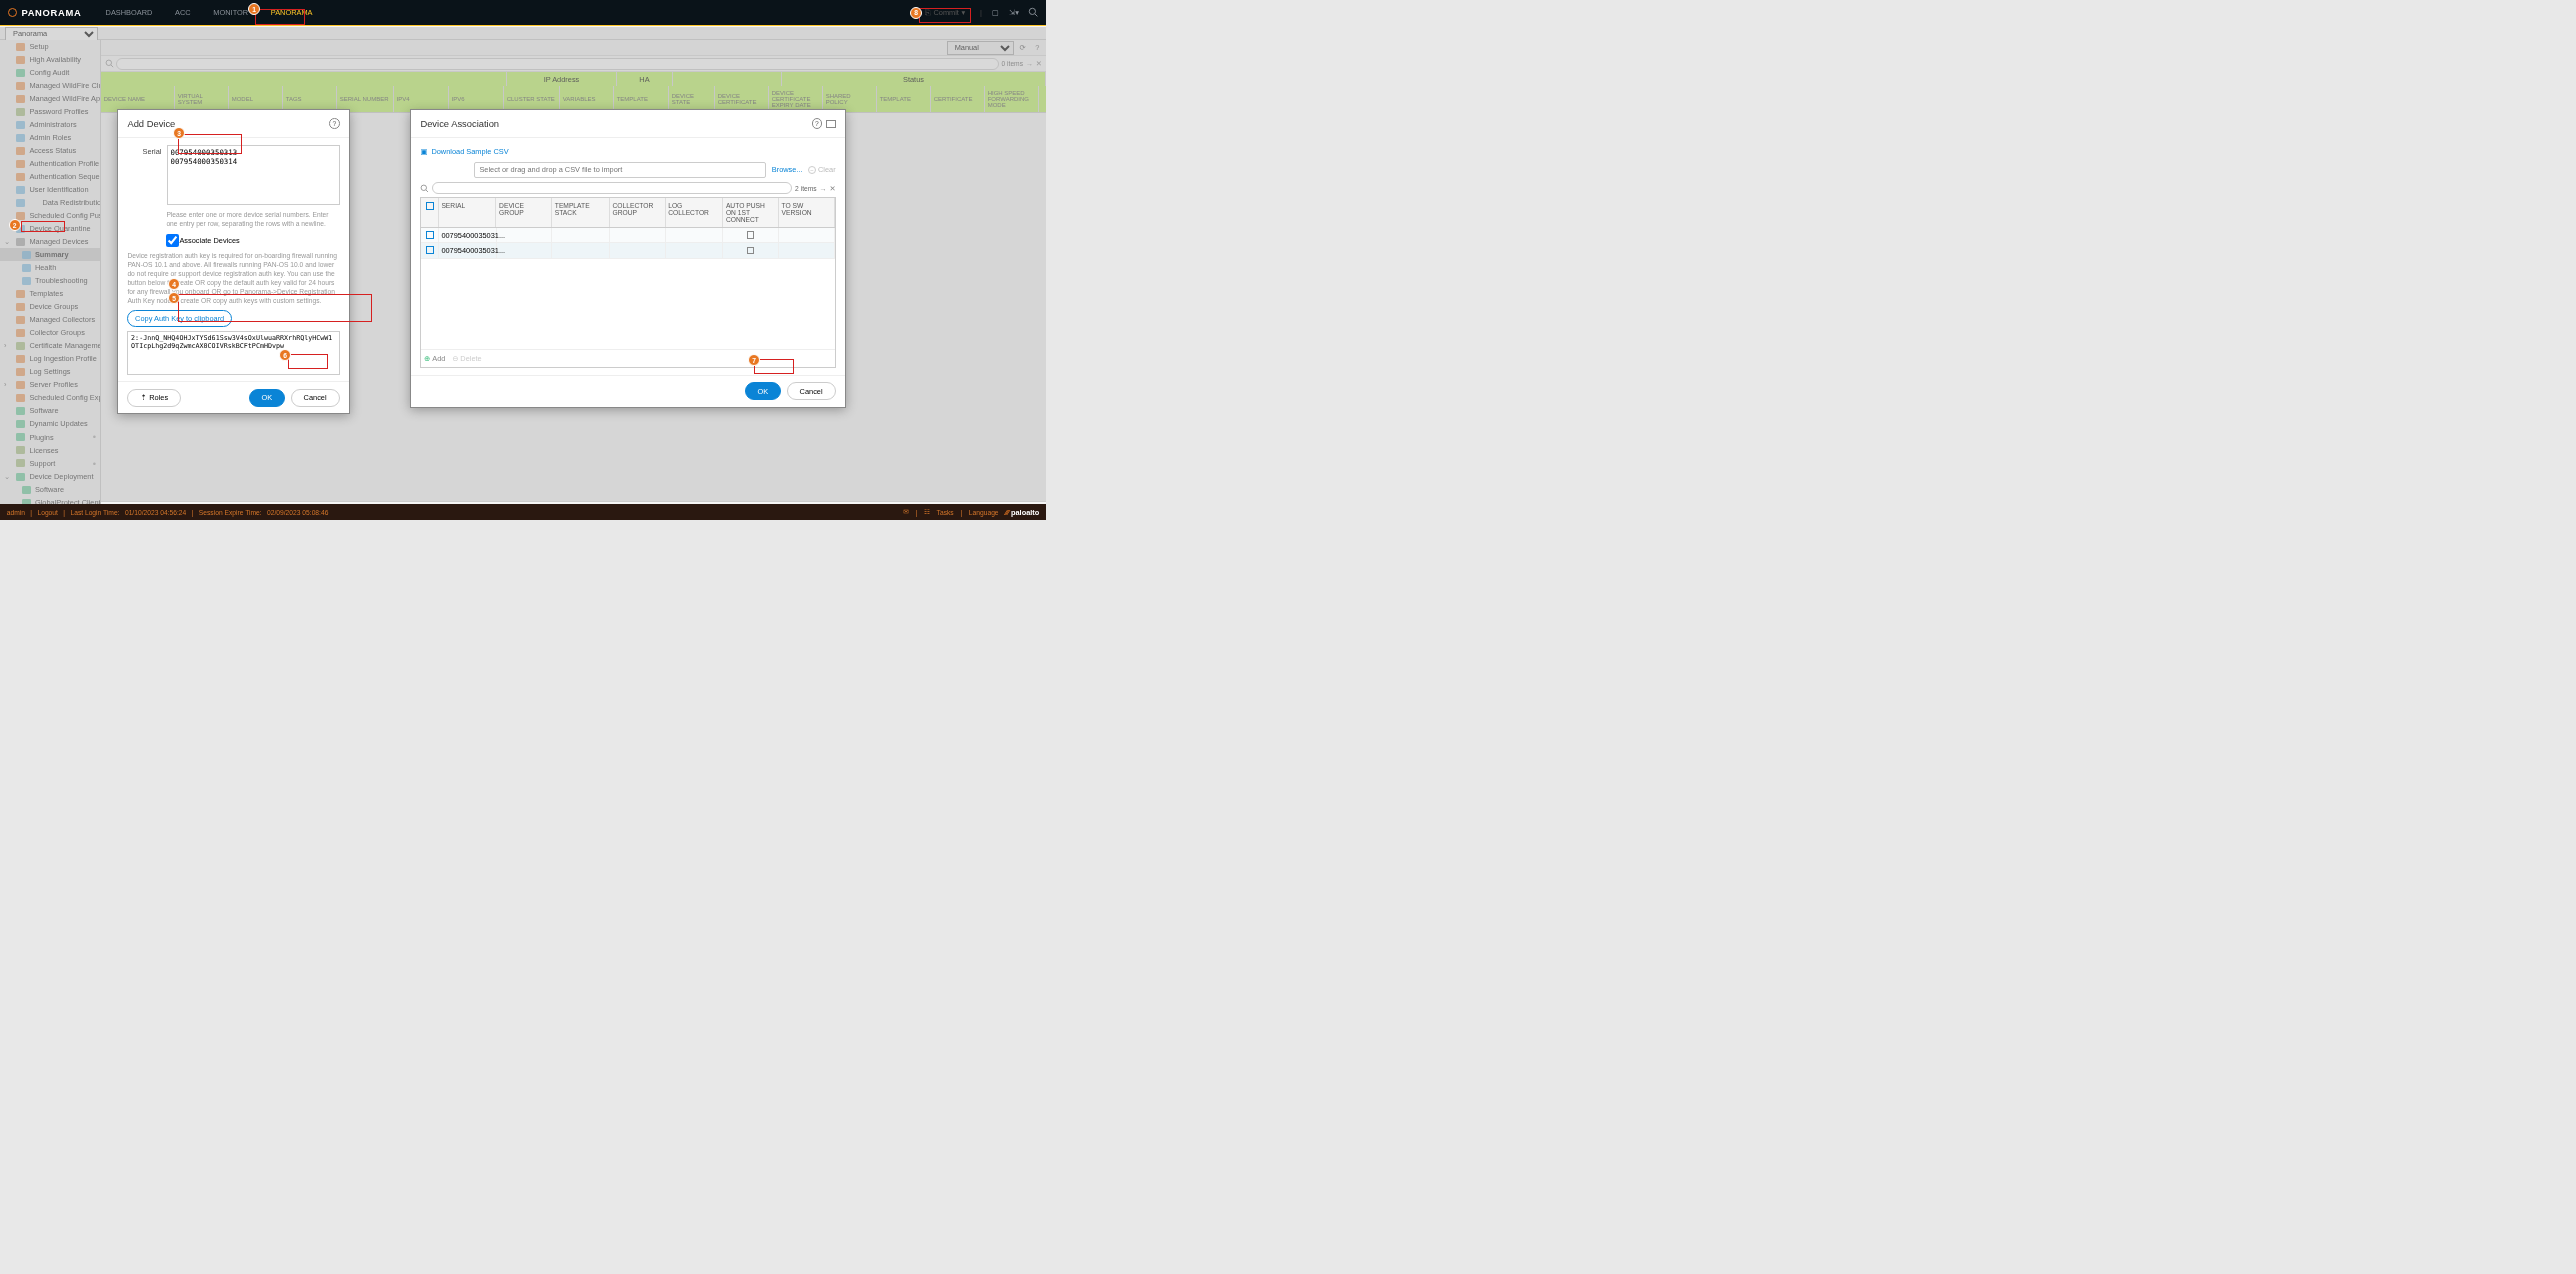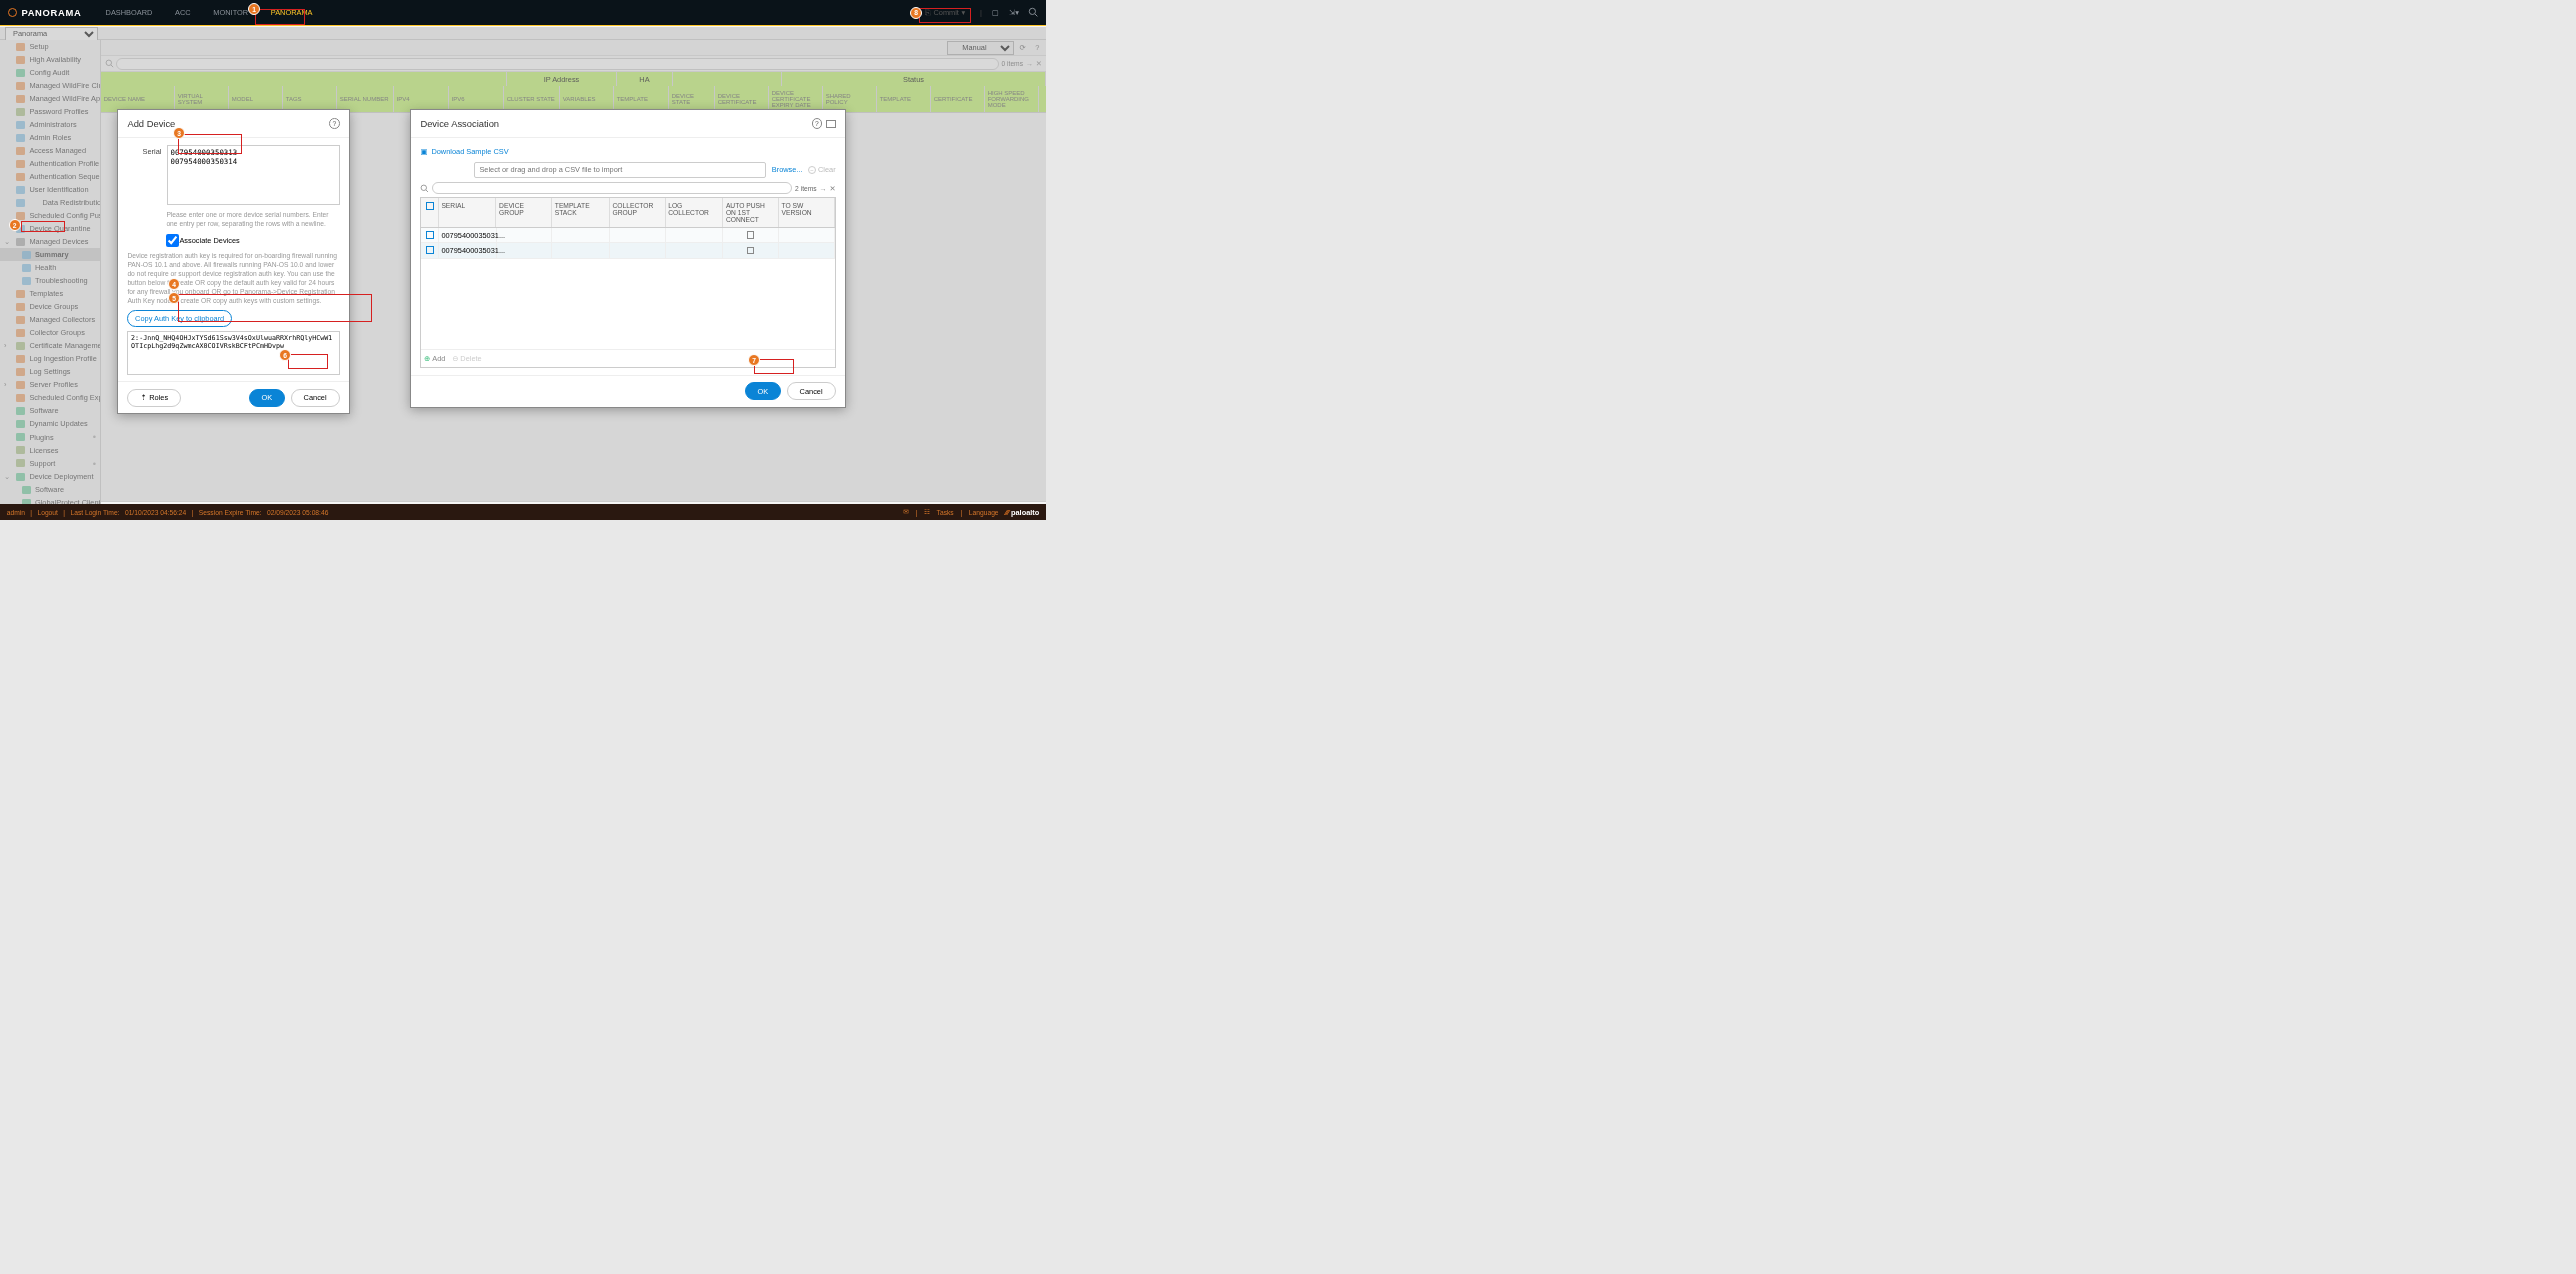--- a/index.html
+++ b/index.html
@@ -30,21 +30,21 @@
 .side-item { padding: 2px 4px 2px 16px; display: flex; align-items: center; gap: 4px; cursor: pointer; color: #333; white-space: nowrap; overflow: hidden; }
 .side-item.indent1 { padding-left: 21.5px; }
 .side-item.selected { background: #d0d0d0; font-weight: bold; }
 .side-icon { width: 9.4px; height: 8px; display: inline-block; flex-shrink: 0; }
 .tree-toggle { position: absolute; left: 4px; width: 8px; color: #666; }
 .side-dot { color:#aaa;margin-left:auto;font-size:9.4px;line-height:1; }
 
 
 .content { flex: 1; background: #f8f8f8; display: flex; flex-direction: column; position: relative; }
 .content-toolbar { background: #f5f5f5; border-bottom: 0.7px solid #ddd; padding: 1.3px 2.7px; display: flex; align-items: center; justify-content: flex-end; gap: 2.7px; height: 16px; }
-.dropdown-sm { font-size: 7.4px; padding: 0.7px 2.7px; border: 0.7px solid #aaa; width: 67px; text-align: center; }
+.dropdown-sm { font-size: 7.4px; padding: 0.7px 2.7px; border: 0.7px solid #aaa; width: 67px; }
 .icon-btn-sm { width: 12px; height: 12px; display: inline-flex; align-items: center; justify-content: center; color: #666; cursor: pointer; }
 
 .filter-row { display: flex; align-items: center; padding: 1.3px 4px; gap: 2.7px; border-bottom: 0.7px solid #ddd; }
 .filter-input { flex: 1; border: 0.7px solid #ccc; border-radius: 6.7px; padding: 1.3px 5.4px; font-size: 7.4px; height: 12px; }
 .items-count { font-size: 6.7px; color: #666; white-space: nowrap; }
 .th-group { text-align: center; padding: 2.7px; border-right: 0.7px solid #ddd; }
 .th-row { display: flex; }
 .th { padding: 4px 2.7px; border-right: 0.7px solid #ddd; font-size: 6px; color: #555; display: flex; align-items: center; }
 
 
@@ -173,21 +173,21 @@
       <div class="side-item" style="position: relative;">
         <span class="side-icon" style="background:#5ad;border-radius:1.3px;opacity:0.7;"></span>
         <span>Administrators</span>
       </div>
       <div class="side-item" style="position: relative;">
         <span class="side-icon" style="background:#5ad;border-radius:1.3px;opacity:0.7;"></span>
         <span>Admin Roles</span>
       </div>
       <div class="side-item" style="position: relative;">
         <span class="side-icon" style="background:#E87722;border-radius:1.3px;opacity:0.7;"></span>
-        <span>Access Managed</span>
+        <span>Access Status</span>
       </div>
       <div class="side-item" style="position: relative;">
         <span class="side-icon" style="background:#E87722;border-radius:1.3px;opacity:0.7;"></span>
         <span>Authentication Profile</span>
       </div>
       <div class="side-item" style="position: relative;">
         <span class="side-icon" style="background:#E87722;border-radius:1.3px;opacity:0.7;"></span>
         <span>Authentication Sequence</span>
       </div>
       <div class="side-item" style="position: relative;">

